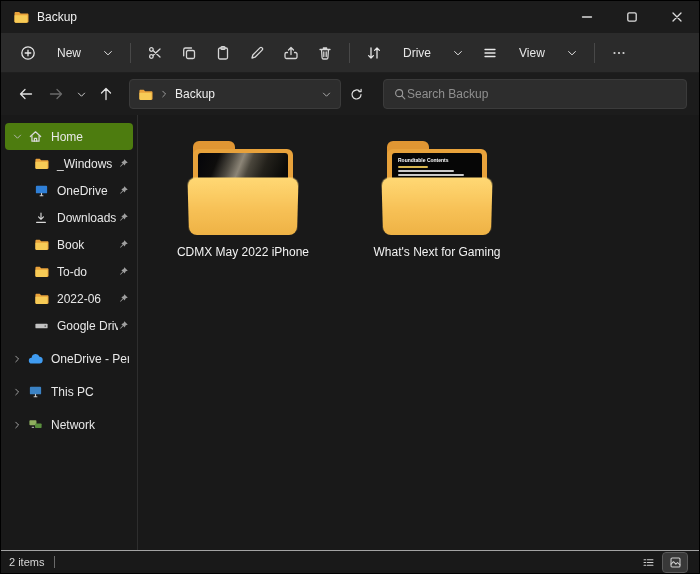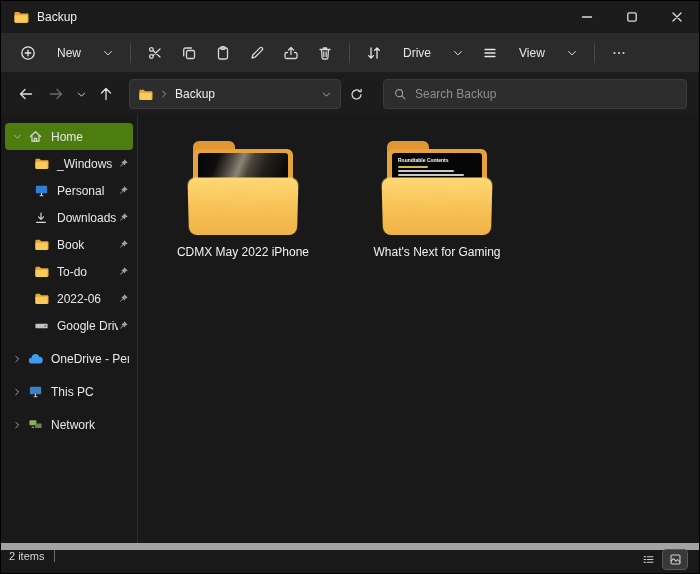--- a/index.html
+++ b/index.html
@@ -21,21 +21,21 @@
 
   
   .navrow{height:42px;flex:none;display:flex;align-items:center;background:#1c1c1c;padding:0 10px}
   .nav-btn{width:30px;height:30px;display:flex;align-items:center;justify-content:center;color:#e0e0e0;border:none;background:none;border-radius:4px;flex:none}
   .nav-btn.small{width:20px}
   .nav-btn.dim{color:#6a6a6a}
   .addr{display:flex;align-items:center;height:30px;background:#2d2d2d;border:1px solid #3b3b3b;border-radius:4px;padding:0 8px;gap:6px;width:212px;margin-left:8px;flex:none}
   .addr .crumb{font-size:12px;color:#eee}
   .addr .spacer{flex:1}
   .bc-chev{color:#b5b5b5;display:flex}
-  .search{display:flex;align-items:center;height:30px;background:#2d2d2d;border:1px solid #3b3b3b;border-radius:4px;padding:0 9px;gap:8px;flex:1;margin-left:12px;margin-right:2px}
+  .search{display:flex;align-items:center;height:30px;background:#2d2d2d;border:1px solid #3b3b3b;border-radius:4px;padding:0 9px;gap:0;flex:1;margin-left:12px;margin-right:2px}
   .search input{flex:1;background:transparent;border:none;outline:none;color:#e5e5e5;font-size:12px;font-family:inherit;min-width:0}
   .search input::placeholder{color:#8f8f8f}
 
   
   .body{flex:1;display:flex;min-height:0}
   .sidebar{width:136px;flex:none;padding-top:8px;overflow:hidden}
   .vdiv{width:1px;background:#2e2e2e;flex:none}
   .content{flex:1;padding:26px 0 0 26px;display:flex;align-items:flex-start;gap:36px}
 
   .side-item{display:flex;align-items:center;height:27px;margin:0 4px;padding:0 4px;border-radius:4px;font-size:12px;color:#e8e8e8}
@@ -56,21 +56,21 @@
            background:linear-gradient(180deg,#ffd874 0%,#f7c156 55%,#eeb245 100%);
            transform:perspective(140px) rotateX(-4deg);transform-origin:50% 100%}
   .thumb-photo{background:linear-gradient(112deg,#05050a 0%,#0e0d0c 20%,#4f4b42 33%,#8c8577 43%,#4a463c 52%,#23211b 66%,#0b0b09 85%,#050505 100%)}
   .thumb-slide{background:#060606;padding:4px 6px}
   .slide-title{font-size:5px;line-height:7px;color:#ffffff;font-weight:bold;white-space:nowrap;overflow:hidden}
   .sbar{height:2px;background:#c9c9c9;margin:2px 0;border-radius:1px}
   .sbar.y{background:#d8b64e}
   .tile .fname{margin-top:10px;font-size:12px;color:#f2f2f2;text-align:center;max-width:150px}
 
   
-  .statusbar{height:30px;flex:none;border-top:7px solid #a3a3a3;display:flex;padding:0 8px;font-size:11px;color:#d6d6d6;gap:10px;background:#191919}
+  .statusbar{height:23px;flex:none;border-top:1px solid #a3a3a3;display:flex;align-items:center;padding:0 8px;font-size:11px;color:#d6d6d6;gap:10px;background:#191919}
   .status-div{width:1px;height:12px;background:#6a6a6a}
   .status-right{margin-left:auto;display:flex;gap:3px;padding-right:4px}
   .sv-btn{width:24px;height:19px;display:flex;align-items:center;justify-content:center;color:#cfcfcf;border-radius:3px;background:transparent;border:none}
   .sv-btn.active{background:#383838;outline:1px solid #5a5a5a}
 
   svg.ics{fill:none;stroke:currentColor;stroke-width:1.3;stroke-linecap:round;stroke-linejoin:round}
 </style>
 </head>
 <body>
 
@@ -269,21 +269,21 @@
           </span>
       </div>
 
       <div class="side-item child">
         <span class="sic">
             <svg width="15" height="15" viewBox="0 0 16 16">
               <rect x="2" y="3" width="12" height="8" rx="1" fill="#2f7fd6"></rect>
               <path d="M6.5 13.6h3M8 11v2.6" stroke="#c9c9c9" stroke-width="1.2" stroke-linecap="round"></path>
             </svg>
           </span>
-        <span class="slabel">Personal</span>
+        <span class="slabel">OneDrive</span>
         <span class="pin">
             <svg width="11" height="11" viewBox="0 0 16 16" fill="currentColor">
               <path d="M9.2 1.8l5 5-2.9.8-1.6 3.3-2-2-3.9 3.9-.8-.8 3.9-3.9-2-2 3.3-1.6z"></path>
             </svg>
           </span>
       </div>
 
       <div class="side-item child">
         <span class="sic">
             <svg class="ics" width="14" height="14" viewBox="0 0 16 16" style="color:#d9d9d9">

